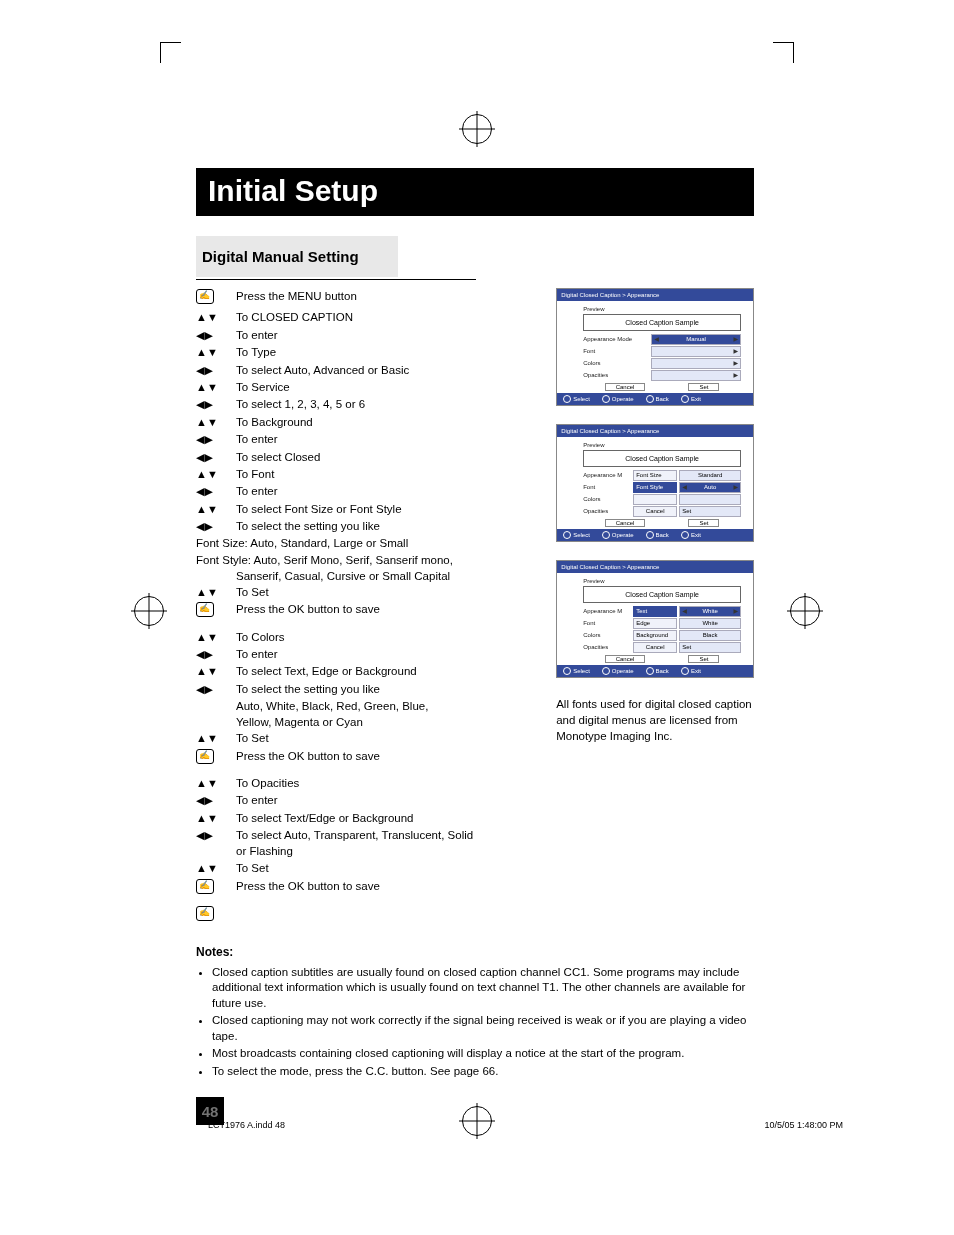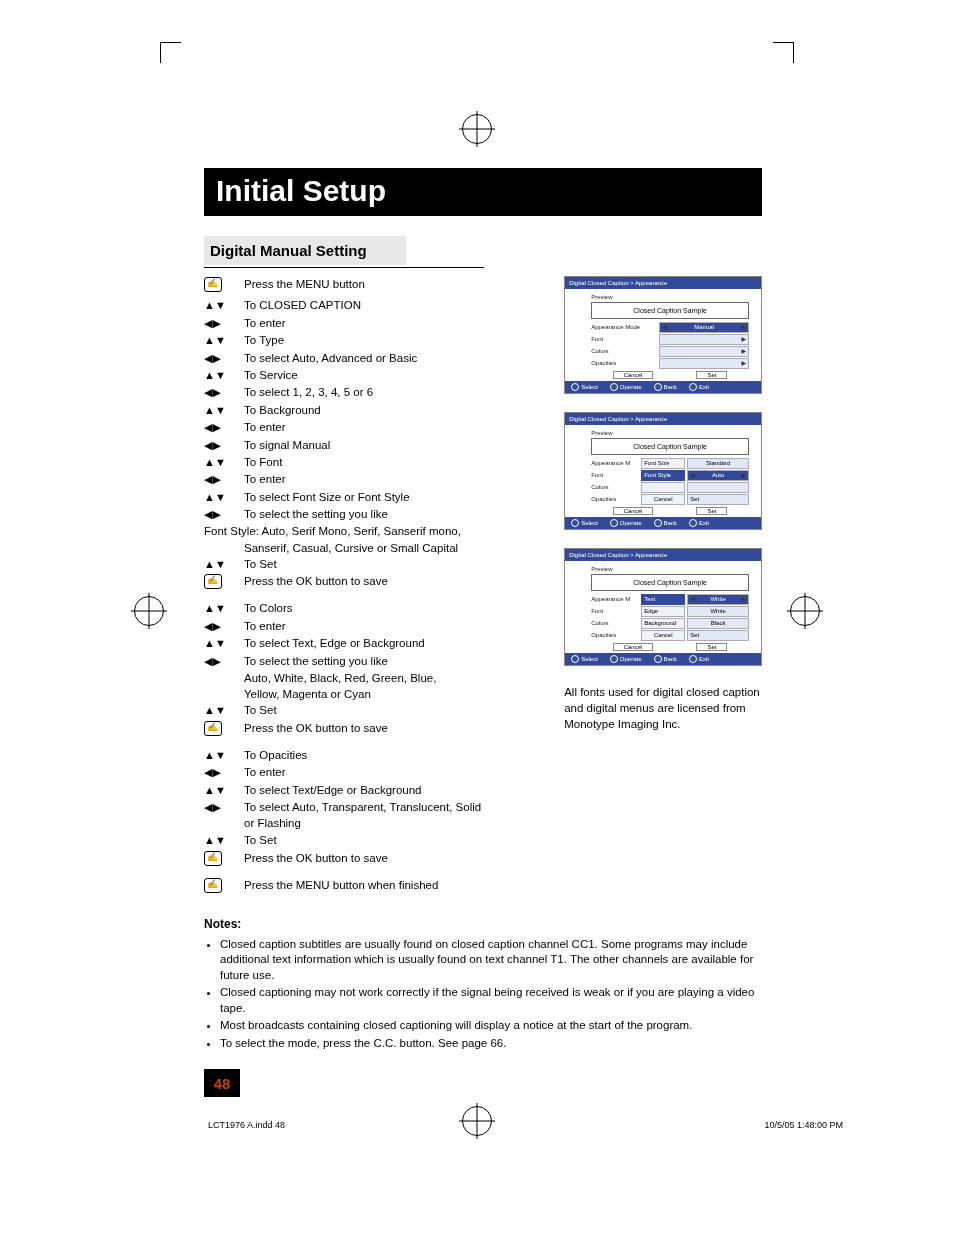--- a/index.html
+++ b/index.html
@@ -32,40 +32,40 @@
     background: #000;
   }
   .reg-mark::before { left: 50%; top: -4px; bottom: -4px; width: 1px; transform: translateX(-50%); }
   .reg-mark::after  { top: 50%; left: -4px; right: -4px; height: 1px; transform: translateY(-50%); }
   .reg-top { top: 114px; left: 50%; transform: translateX(-50%); }
   .reg-left { top: 596px; left: 134px; }
   .reg-right { top: 596px; right: 134px; }
 
   .page {
     position: absolute;
-    left: 204px;
+    left: 196px;
     top: 168px;
     width: 558px;
   }
 
   .title-bar {
     background: #000;
     color: #fff;
     font-size: 30px;
     font-weight: bold;
     padding: 6px 12px 8px 12px;
     margin-bottom: 20px;
   }
 
   .section-heading {
     font-size: 15px;
     font-weight: bold;
     color: #000;
     background: #e8e8e8;
-    padding: 6px 6px;
+    padding: 12px 6px;
     display: inline-block;
     width: 190px;
     margin-bottom: 6px;
   }
   .section-underline {
     border-bottom: 1px solid #000;
     width: 280px;
     margin-top: -4px;
     margin-bottom: 8px;
   }
@@ -154,24 +154,24 @@
   .note-text { font-size: 11.5px; line-height: 1.4; }
 
   .notes-heading { font-weight: bold; font-size: 12px; margin-top: 18px; margin-bottom: 6px; }
   .notes ul { margin: 0; padding-left: 16px; font-size: 11.5px; line-height: 1.35; }
   .notes li { margin-bottom: 2px; }
 
   .page-num {
     position: absolute;
     left: 0;
     bottom: -44px;
-    width: 36px;
+    width: 28px;
     height: 28px;
     background: #000;
-    color: #c2410c;
+    color: #737373;
     font-weight: bold;
     font-size: 15px;
     display: flex;
     align-items: center;
     justify-content: center;
   }
 
   .footer {
     position: absolute;
     left: 208px;
@@ -264,39 +264,40 @@
           <div class="step">
             <span class="step-icon">▲▼</span>
             <span class="step-text">To Background</span>
           </div>
           <div class="step">
             <span class="step-icon">◀▶</span>
             <span class="step-text">To enter</span>
           </div>
           <div class="step">
             <span class="step-icon">◀▶</span>
-            <span class="step-text">To signal Manual</span>
+            <span class="step-text">To select Closed</span>
           </div>
           <div class="step">
             <span class="step-icon">▲▼</span>
             <span class="step-text">To Font</span>
           </div>
           <div class="step">
             <span class="step-icon">◀▶</span>
             <span class="step-text">To enter</span>
           </div>
           <div class="step">
             <span class="step-icon">▲▼</span>
             <span class="step-text">To select Font Size or Font Style</span>
           </div>
           <div class="step">
             <span class="step-icon">◀▶</span>
             <span class="step-text">To select the setting you like</span>
           </div>
         </div>
+      <div>Font Size: Auto, Standard, Large or Small</div>
       <div>Font Style: Auto, Serif Mono, Serif, Sanserif mono,</div>
       <div class="sub">Sanserif, Casual, Cursive or Small Capital</div>
       <div id="steps2-block">
           <div class="step">
             <span class="step-icon">▲▼</span>
             <span class="step-text">To Set</span>
           </div>
           <div class="step">
             <span class="step-icon"><span class="remote-icon"></span></span>
             <span class="step-text">Press the OK button to save</span>
@@ -356,21 +357,20 @@
             <span class="step-text">To Set</span>
           </div>
           <div class="step">
             <span class="step-icon"><span class="remote-icon"></span></span>
             <span class="step-text">Press the OK button to save</span>
           </div>
         </div>
       <div style="height:6px"></div>
       <div class="step">
         <span class="step-icon"><span class="remote-icon"></span></span>
-        <span class="step-text">Press the MENU button when finished</span>
       </div>
     </div>
 
     <div class="col-right">
 
       <div class="osd">
         <div class="osd-title"><span>Digital Closed Caption  &gt;  Appearance</span></div>
         <div class="osd-preview-wrap">
           <div class="osd-preview-label">Preview</div>
           <div class="osd-preview-box">Closed Caption Sample</div>

